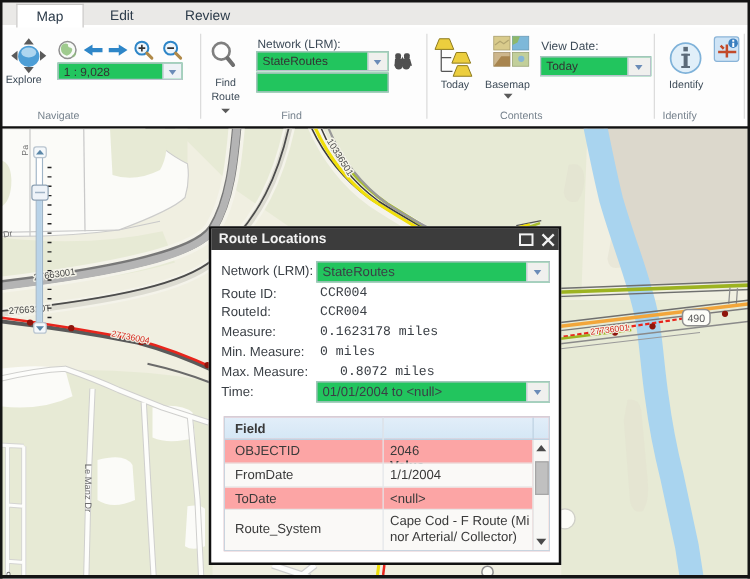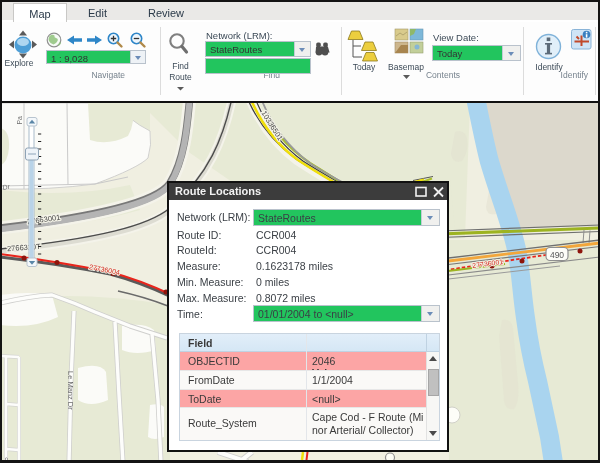--- a/index.html
+++ b/index.html
@@ -6,30 +6,30 @@
 body{width:600px;height:463px;overflow:hidden;font-family:"Liberation Sans",sans-serif;background:#fff;}
 #page{position:relative;width:600px;height:463px;overflow:hidden;background:#fff;}
 .abs{position:absolute;}
 
 #tabstrip{left:0;top:2;width:600px;height:20px;background:#eae9e7;}
 #blueline{left:2px;top:23px;width:595px;height:1px;background:#aac7e2;}
 #tabMap{left:13px;top:3px;width:52px;height:22px;background:#fff;border:1px solid #c9c8c6;border-bottom:none;text-align:center;line-height:20px;font-size:11px;color:#2b3a49;}
 .tab{top:4px;height:18px;line-height:18px;font-size:11px;color:#2b3a49;}
 #ribbon{left:0;top:22px;width:600px;height:79px;background:#fdfdfd;}
 .gsep{top:27px;width:1px;height:68px;background:#dcdcdc;}
-.glabel{top:70px;font-size:8.5px;color:#76828d;text-align:right;}
+.glabel{top:87px;font-size:8.5px;color:#76828d;text-align:left;}
 .rlabel{font-size:8.5px;color:#3c4a57;text-align:center;}
 #mapborder{left:0;top:101px;width:600px;height:2px;background:#111;}
 
 .frame{background:#141414;z-index:60;}
 
 #dlg{left:167px;top:181px;width:282px;height:271px;background:#fff;border:2px solid #111;box-sizing:border-box;z-index:40;}
 #dlgtitle{left:0;top:0;width:278px;height:17px;background:#3c3c3c;color:#f2f2f2;font-size:11px;font-weight:bold;line-height:17px;padding-left:6px;box-sizing:border-box;}
 .dlab{font-size:10.5px;color:#3a3f45;}
-.dval{font-size:10.5px;color:#3a3f45;}
+.dval{font-size:10.5px;color:#3a3f45;font-family:Liberation Mono, monospace;}
 .combo{background:#22c55e;border:1px solid #b9c2cc;box-sizing:border-box;}
 .combo .txt{position:absolute;left:4px;top:1px;font-size:10.5px;color:#3a3f45;line-height:14px;}
 .ddbtn{position:absolute;right:0;top:0;bottom:0;width:17px;background:#f0f0ee;border-left:1px solid #c3ccd5;}
 .ddbtn:after{content:"";position:absolute;left:50%;top:50%;margin:-1.5px 0 0 -3.5px;border:3.5px solid transparent;border-top:4.5px solid #6b8cb8;border-bottom:none;}
 
 #ftable{left:10px;top:133px;width:261px;height:108px;border:1px solid #c9d4df;box-sizing:border-box;background:#fca5a5;}
 #thead{position:absolute;left:0;top:0;width:100%;height:18px;background:linear-gradient(#e2eef9,#d5e7f5);border-bottom:1px solid #bfd2e2;box-sizing:border-box;}
 .th{position:absolute;top:0;height:18px;line-height:18px;font-size:10.5px;font-weight:bold;color:#393939;}
 .trow{position:absolute;left:0;width:246px;box-sizing:border-box;border-bottom:1px solid #e7e7e7;}
 .tc{position:absolute;font-size:10.5px;color:#3a3a3a;}
@@ -329,21 +329,21 @@
     </div>
     <div class="abs dlab" style="left:8px;top:29px;">Route ID:</div>
     <div class="abs dval" style="left:87px;top:29px;">CCR004</div>
     <div class="abs dlab" style="left:8px;top:44px;">RouteId:</div>
     <div class="abs dval" style="left:87px;top:44px;">CCR004</div>
     <div class="abs dlab" style="left:8px;top:60px;">Measure:</div>
     <div class="abs dval" style="left:87px;top:60px;">0.1623178 miles</div>
     <div class="abs dlab" style="left:8px;top:76px;">Min. Measure:</div>
     <div class="abs dval" style="left:87px;top:76px;">0 miles</div>
     <div class="abs dlab" style="left:8px;top:92px;">Max. Measure:</div>
-    <div class="abs dval" style="left:87px;top:92px;">0.8072 miles</div>
+    <div class="abs dval" style="left:103px;top:92px;">0.8072 miles</div>
     <div class="abs dlab" style="left:8px;top:108px;">Time:</div>
     <div class="abs combo" style="left:84px;top:105px;width:187px;height:17px;">
       <span class="txt">01/01/2004 to &lt;null&gt;</span>
           <span class="ddbtn"></span>
     </div>
 
     <div class="abs" id="ftable">
       <div id="thead">
             <span class="th" style="left:8px;">Field</span>
             <span class="th" style="left:132px;margin-top:30px;">Value</span>

